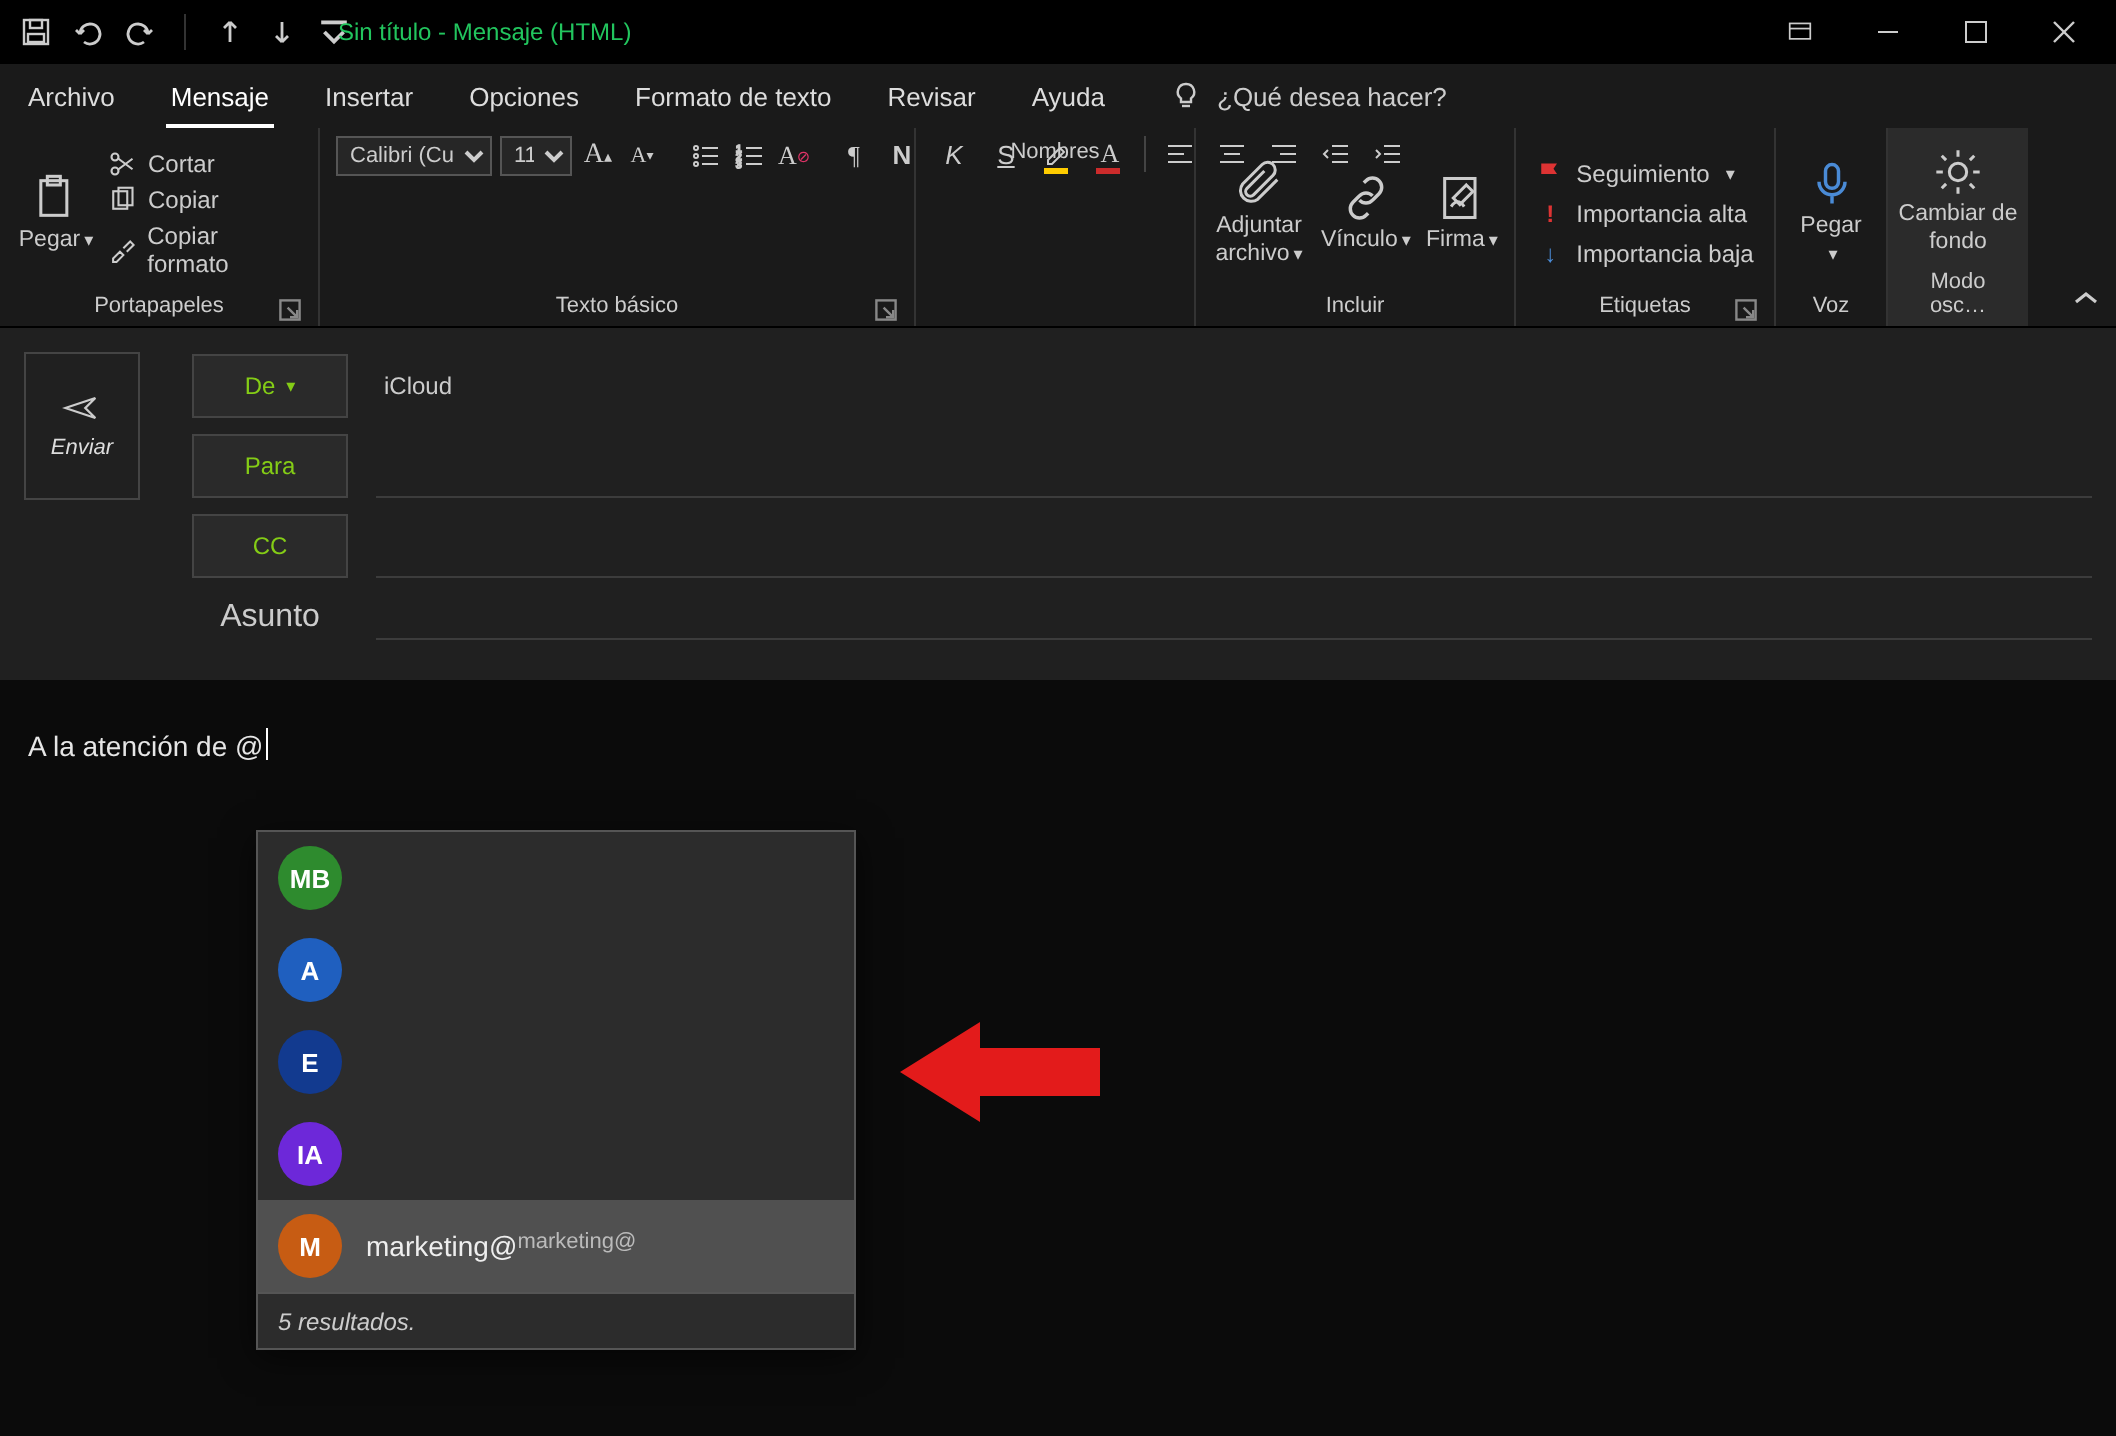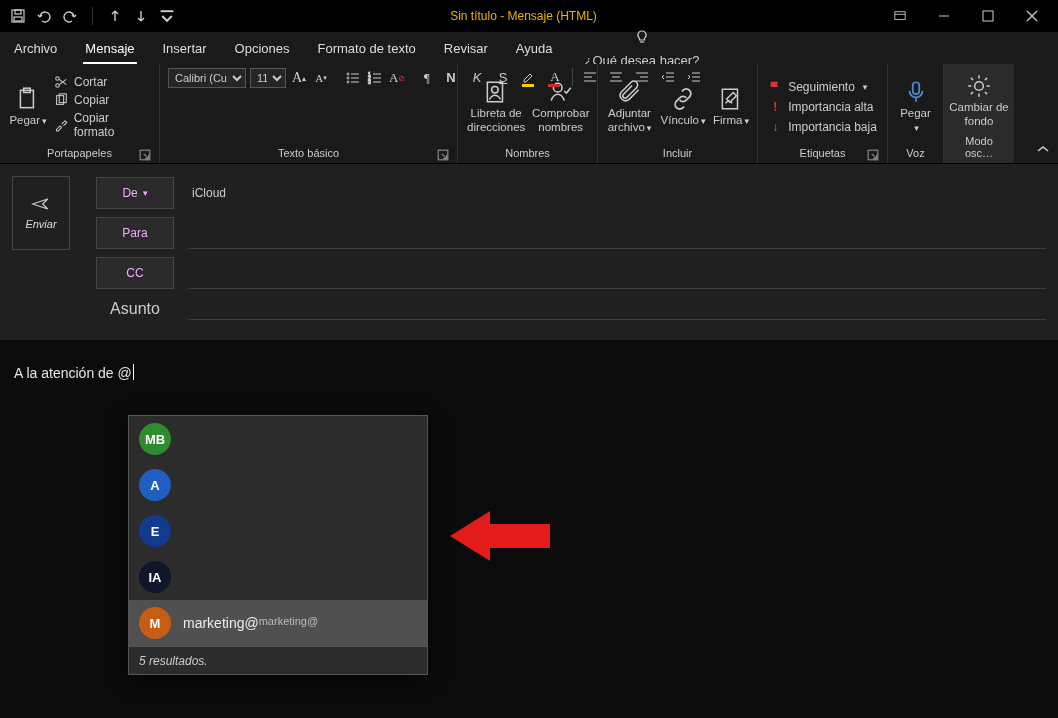--- a/index.html
+++ b/index.html
@@ -15,21 +15,21 @@
   
   .titlebar {
     height: 32px;
     background: #000;
     display: flex;
     align-items: center;
     padding: 0 4px;
   }
   .titlebar .qat { display: flex; align-items: center; gap: 10px; padding-left: 6px; }
   .titlebar .qat svg, .titlebar .qat .glyph { width: 16px; height: 16px; color: #ccc; }
-  .titlebar .title { flex: 1; text-align: center; font-size: 12px; color: #eab308; }
+  .titlebar .title { flex: 1; font-size: 12px; color: #22c55e; }
   .titlebar .winctrl { display: flex; }
   .titlebar .winctrl .btn { width: 44px; height: 32px; display:flex; align-items:center; justify-content:center; color:#ccc; }
   .titlebar .winctrl .btn svg { width:12px; height:12px; }
   .titlebar .qat .sep { width:1px; height:18px; background:#333; margin:0 4px;}
   
   .menubar {
     height: 32px;
     background: #1a1a1a;
     display: flex;
     align-items: center;
@@ -38,21 +38,21 @@
     padding: 0 14px;
     height: 32px;
     display: flex;
     align-items: center;
     color: #ddd;
     font-size: 13px;
   }
   .menubar .item.active { color: #fff; }
   .menubar .item.active .underline { position:absolute; bottom:0; left:12px; right:12px; height:2px; background:#fff;}
   .menubar .item { position:relative; }
-  .menubar .split { margin-left: 18px; display:flex; align-items:center; gap:8px; color:#ccc;flex-direction:column;}
+  .menubar .split { margin-left: 18px; display:flex; align-items:center; gap:8px; color:#ccc;}
   .menubar .split svg { width:16px; height:16px;}
   
   .ribbon {
     height: 100px;
     background: #1a1a1a;
     border-bottom: 1px solid #000;
     display: flex;
     align-items: stretch;
     position: relative;
   }
@@ -88,21 +88,21 @@
     background: #202020;
     padding: 12px;
   }
   .sendcol {
     float:left; width:58px; text-align:center;font-style:italic;
   }
   .sendbox { height:74px; border:1px solid #444; display:flex; flex-direction:column; align-items:center; justify-content:center; gap:6px; margin-bottom:6px;}
   .sendbox svg { width:20px; height:16px; color:#ccc;}
   .hdrtable { margin-left: 84px;}
   .hdrrow { display:flex; align-items:center; min-height:34px; gap:14px; margin-bottom:6px;}
-  .hdrrow .btn { width:78px; height:32px; border:1px solid #444; display:flex; align-items:center; justify-content:center; color:#f0abfc; font-size:12px; background:#2a2a2a;}
+  .hdrrow .btn { width:78px; height:32px; border:1px solid #444; display:flex; align-items:center; justify-content:center; color:#84cc16; font-size:12px; background:#2a2a2a;}
   .hdrrow .field { flex:1; height:32px; border-bottom:1px solid #3c3c3c; color:#ccc; display:flex; align-items:center; padding:0 4px; font-size:12px;}
   .subjectlbl { width:78px; text-align:center; color:#ccc; font-size:16px; margin-left:84px; padding:4px 0 10px 0;}
   .clearfix::after { content:""; display:block; clear:both;}
   
   .bodyarea { background:#0b0b0b; color:#e6e6e6; font-size:14px; padding: 24px 0 0 14px; height: 440px; position:relative;}
   .bodyarea p { margin-bottom: 18px; }
   .cursor { display:inline-block; width:1px; height:16px; background:#fff; vertical-align:-2px; margin-left:1px;}
   
   .popup {
     position:absolute;
@@ -343,38 +343,20 @@
     </div>
     <div class="label"><span>Texto básico</span>
       <svg class="launcher" viewBox="0 0 10 10" stroke="#888" fill="none">
           <rect x="1" y="1" width="8" height="8"></rect>
           <path d="M4 4l4 4M8 5v3H5"></path>
         </svg>
     </div>
   </div>
 
   <div class="group" style="width:140px">
-    <div class="body">
-      <div class="bigbtn">
-        <svg viewBox="0 0 24 24" fill="none" stroke="currentColor" stroke-width="1.4">
-            <rect x="4" y="3" width="14" height="18"></rect>
-            <circle cx="11" cy="10" r="3"></circle>
-            <path d="M6 19c1-3 4-4 5-4s4 1 5 4"></path>
-          </svg>
-        <span>Libreta de direcciones</span>
-      </div>
-      <div class="bigbtn">
-        <svg viewBox="0 0 24 24" fill="none" stroke="currentColor" stroke-width="1.4">
-            <circle cx="9" cy="8" r="4"></circle>
-            <path d="M3 20c1-4 4-6 6-6s5 2 6 6"></path>
-            <path d="M15 11l2 2 4-5"></path>
-          </svg>
-        <span>Comprobar nombres</span>
-      </div>
-    </div>
     <div class="label">Nombres</div>
   </div>
 
   <div class="group" style="width:160px">
     <div class="body">
       <div class="bigbtn" style="min-width:50px">
         <svg viewBox="0 0 24 24" fill="none" stroke="currentColor" stroke-width="1.4">
             <path d="M20 10l-9 9a5 5 0 0 1-7-7l9-9a3.5 3.5 0 0 1 5 5l-9 9a2 2 0 0 1-3-3l8-8"></path>
           </svg>
         <span><span>Adjuntar archivo</span><span class="caret">▾</span></span>
@@ -496,21 +478,21 @@
     <div class="opt">
       <div class="avatar" style="background: rgb(46, 139, 46);">MB</div>
     </div>
     <div class="opt">
       <div class="avatar" style="background: rgb(31, 95, 191);">A</div>
     </div>
     <div class="opt">
       <div class="avatar" style="background: rgb(18, 58, 143);">E</div>
     </div>
     <div class="opt">
-      <div class="avatar" style="background: #0f172a;">IA</div>
+      <div class="avatar" style="background: #6d28d9;">IA</div>
     </div>
     <div class="opt sel">
       <div class="avatar" style="background: rgb(199, 92, 19);">M</div>
       <div class="txt">
         <div class="n">marketing@</div>
         <div class="e">marketing@</div>
       </div>
     </div>
     <div class="footer">5 resultados.</div>
   </div>

